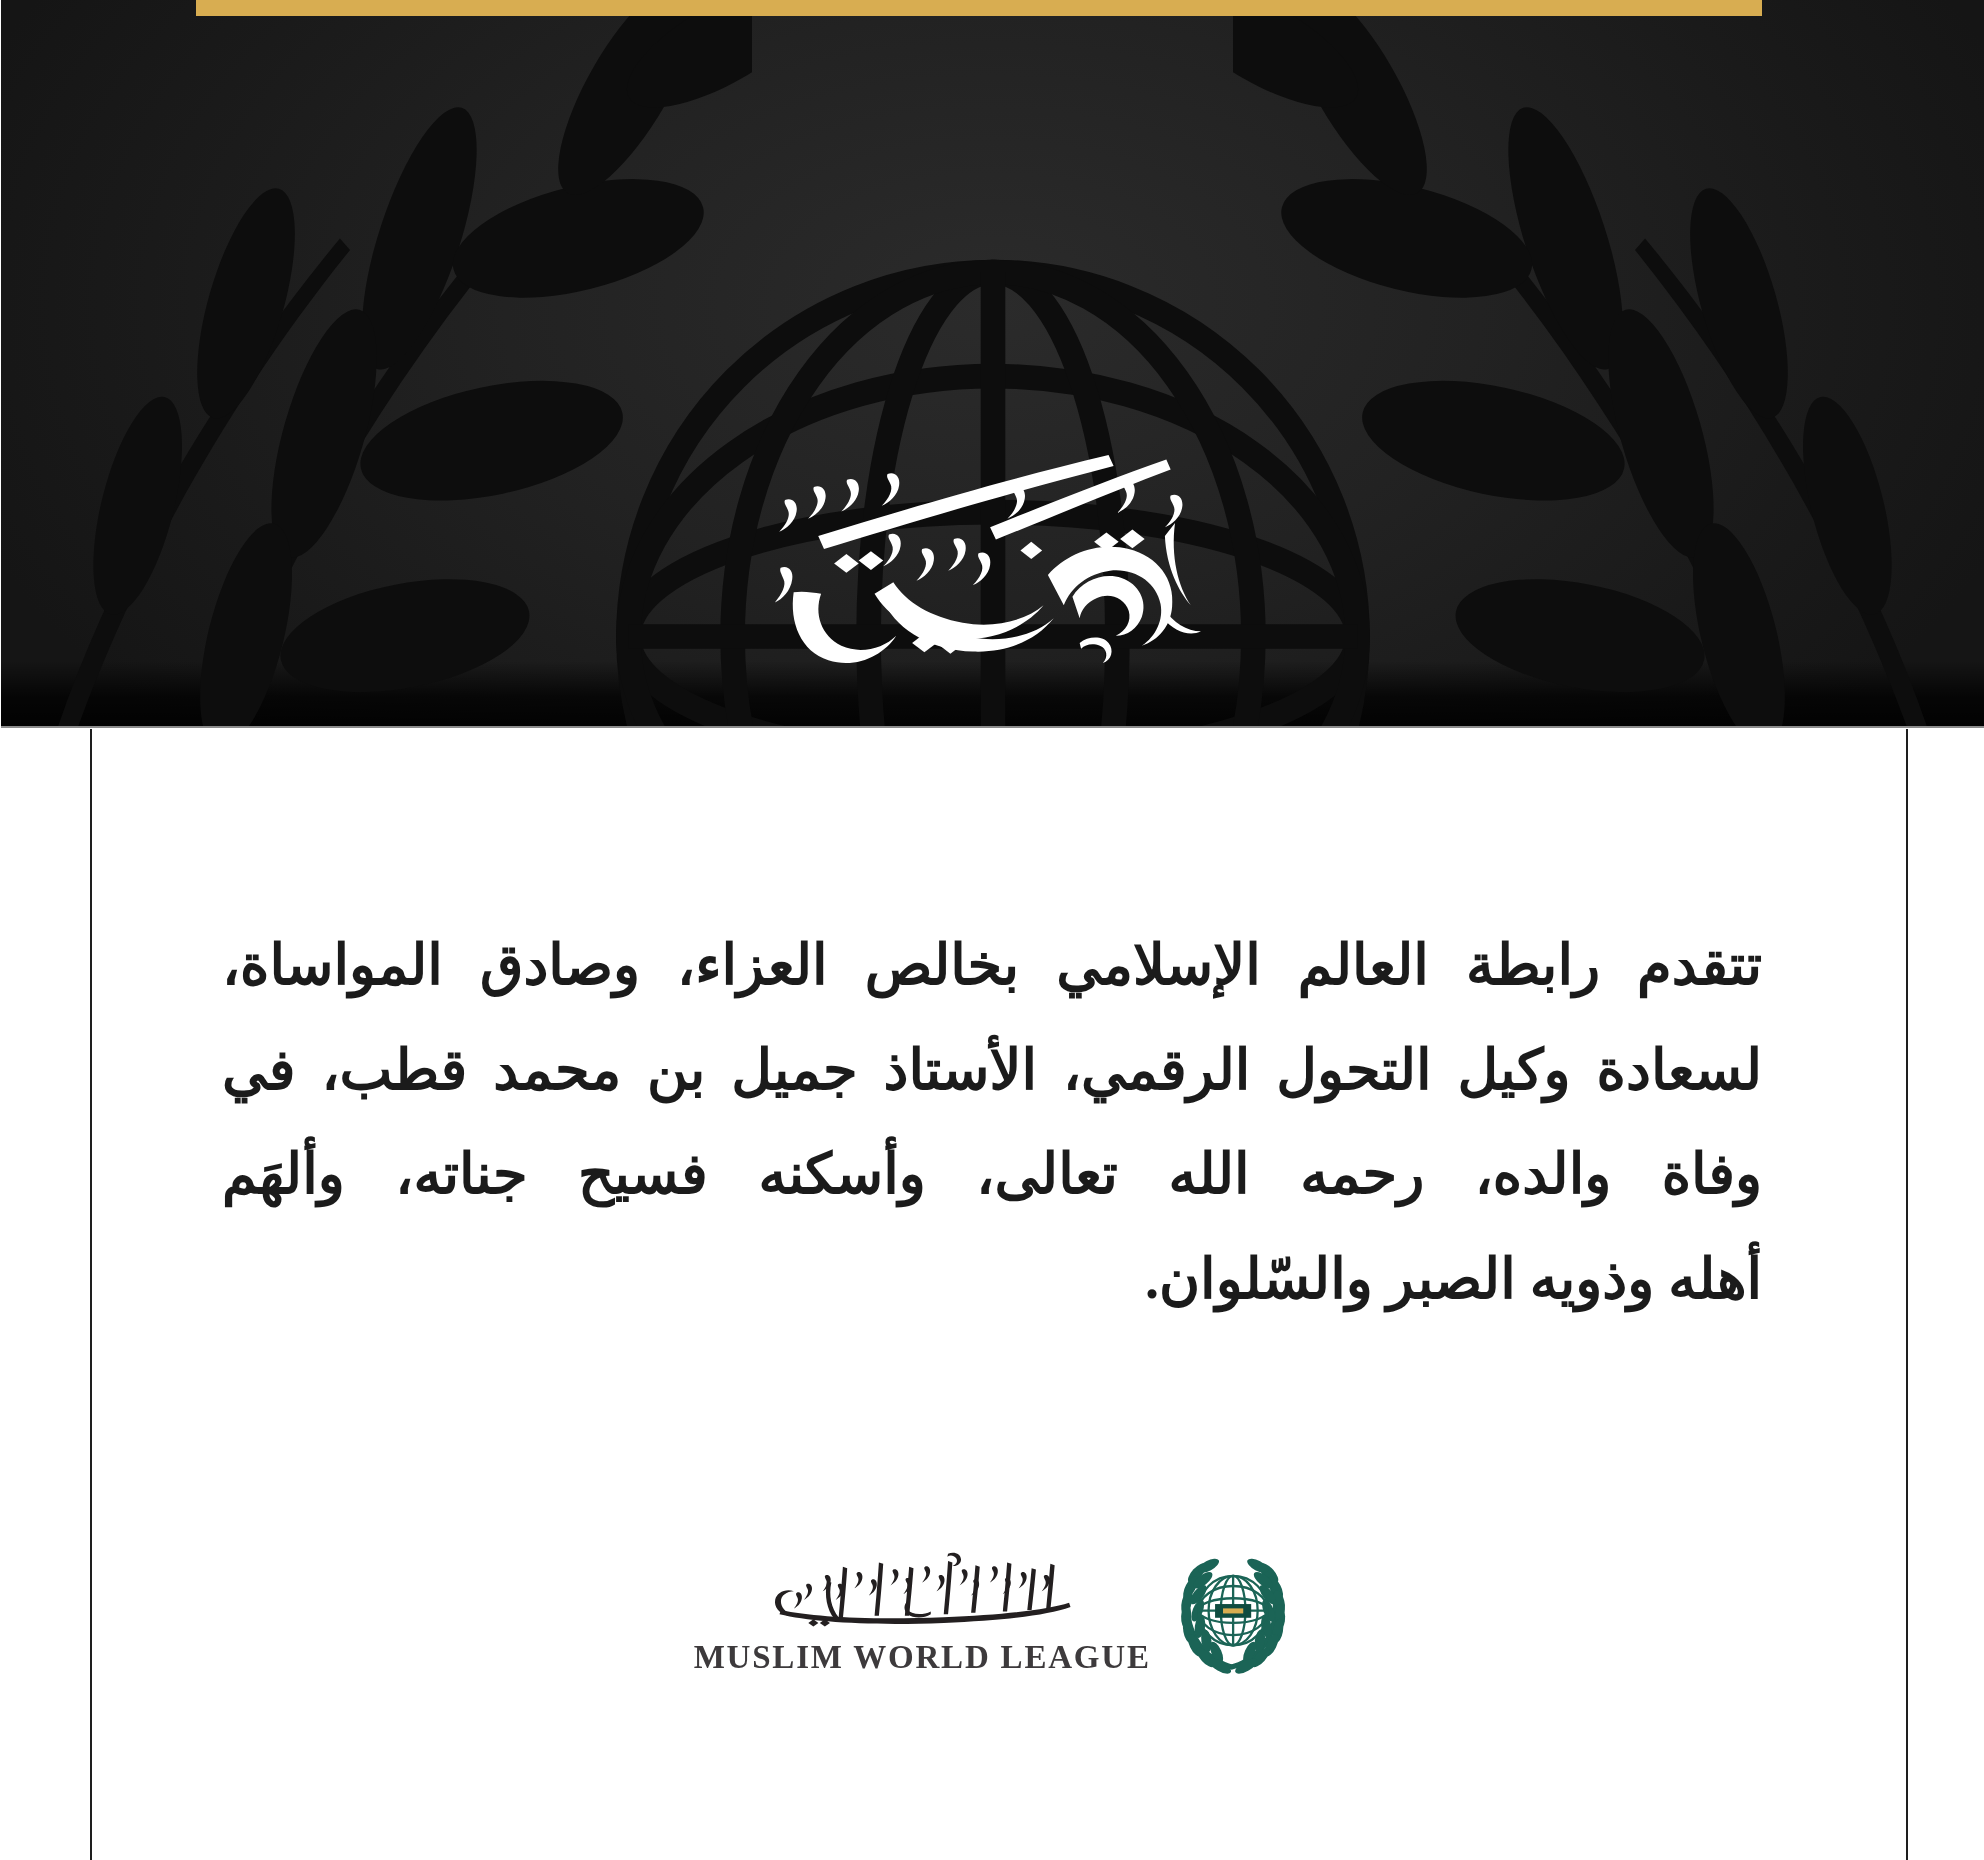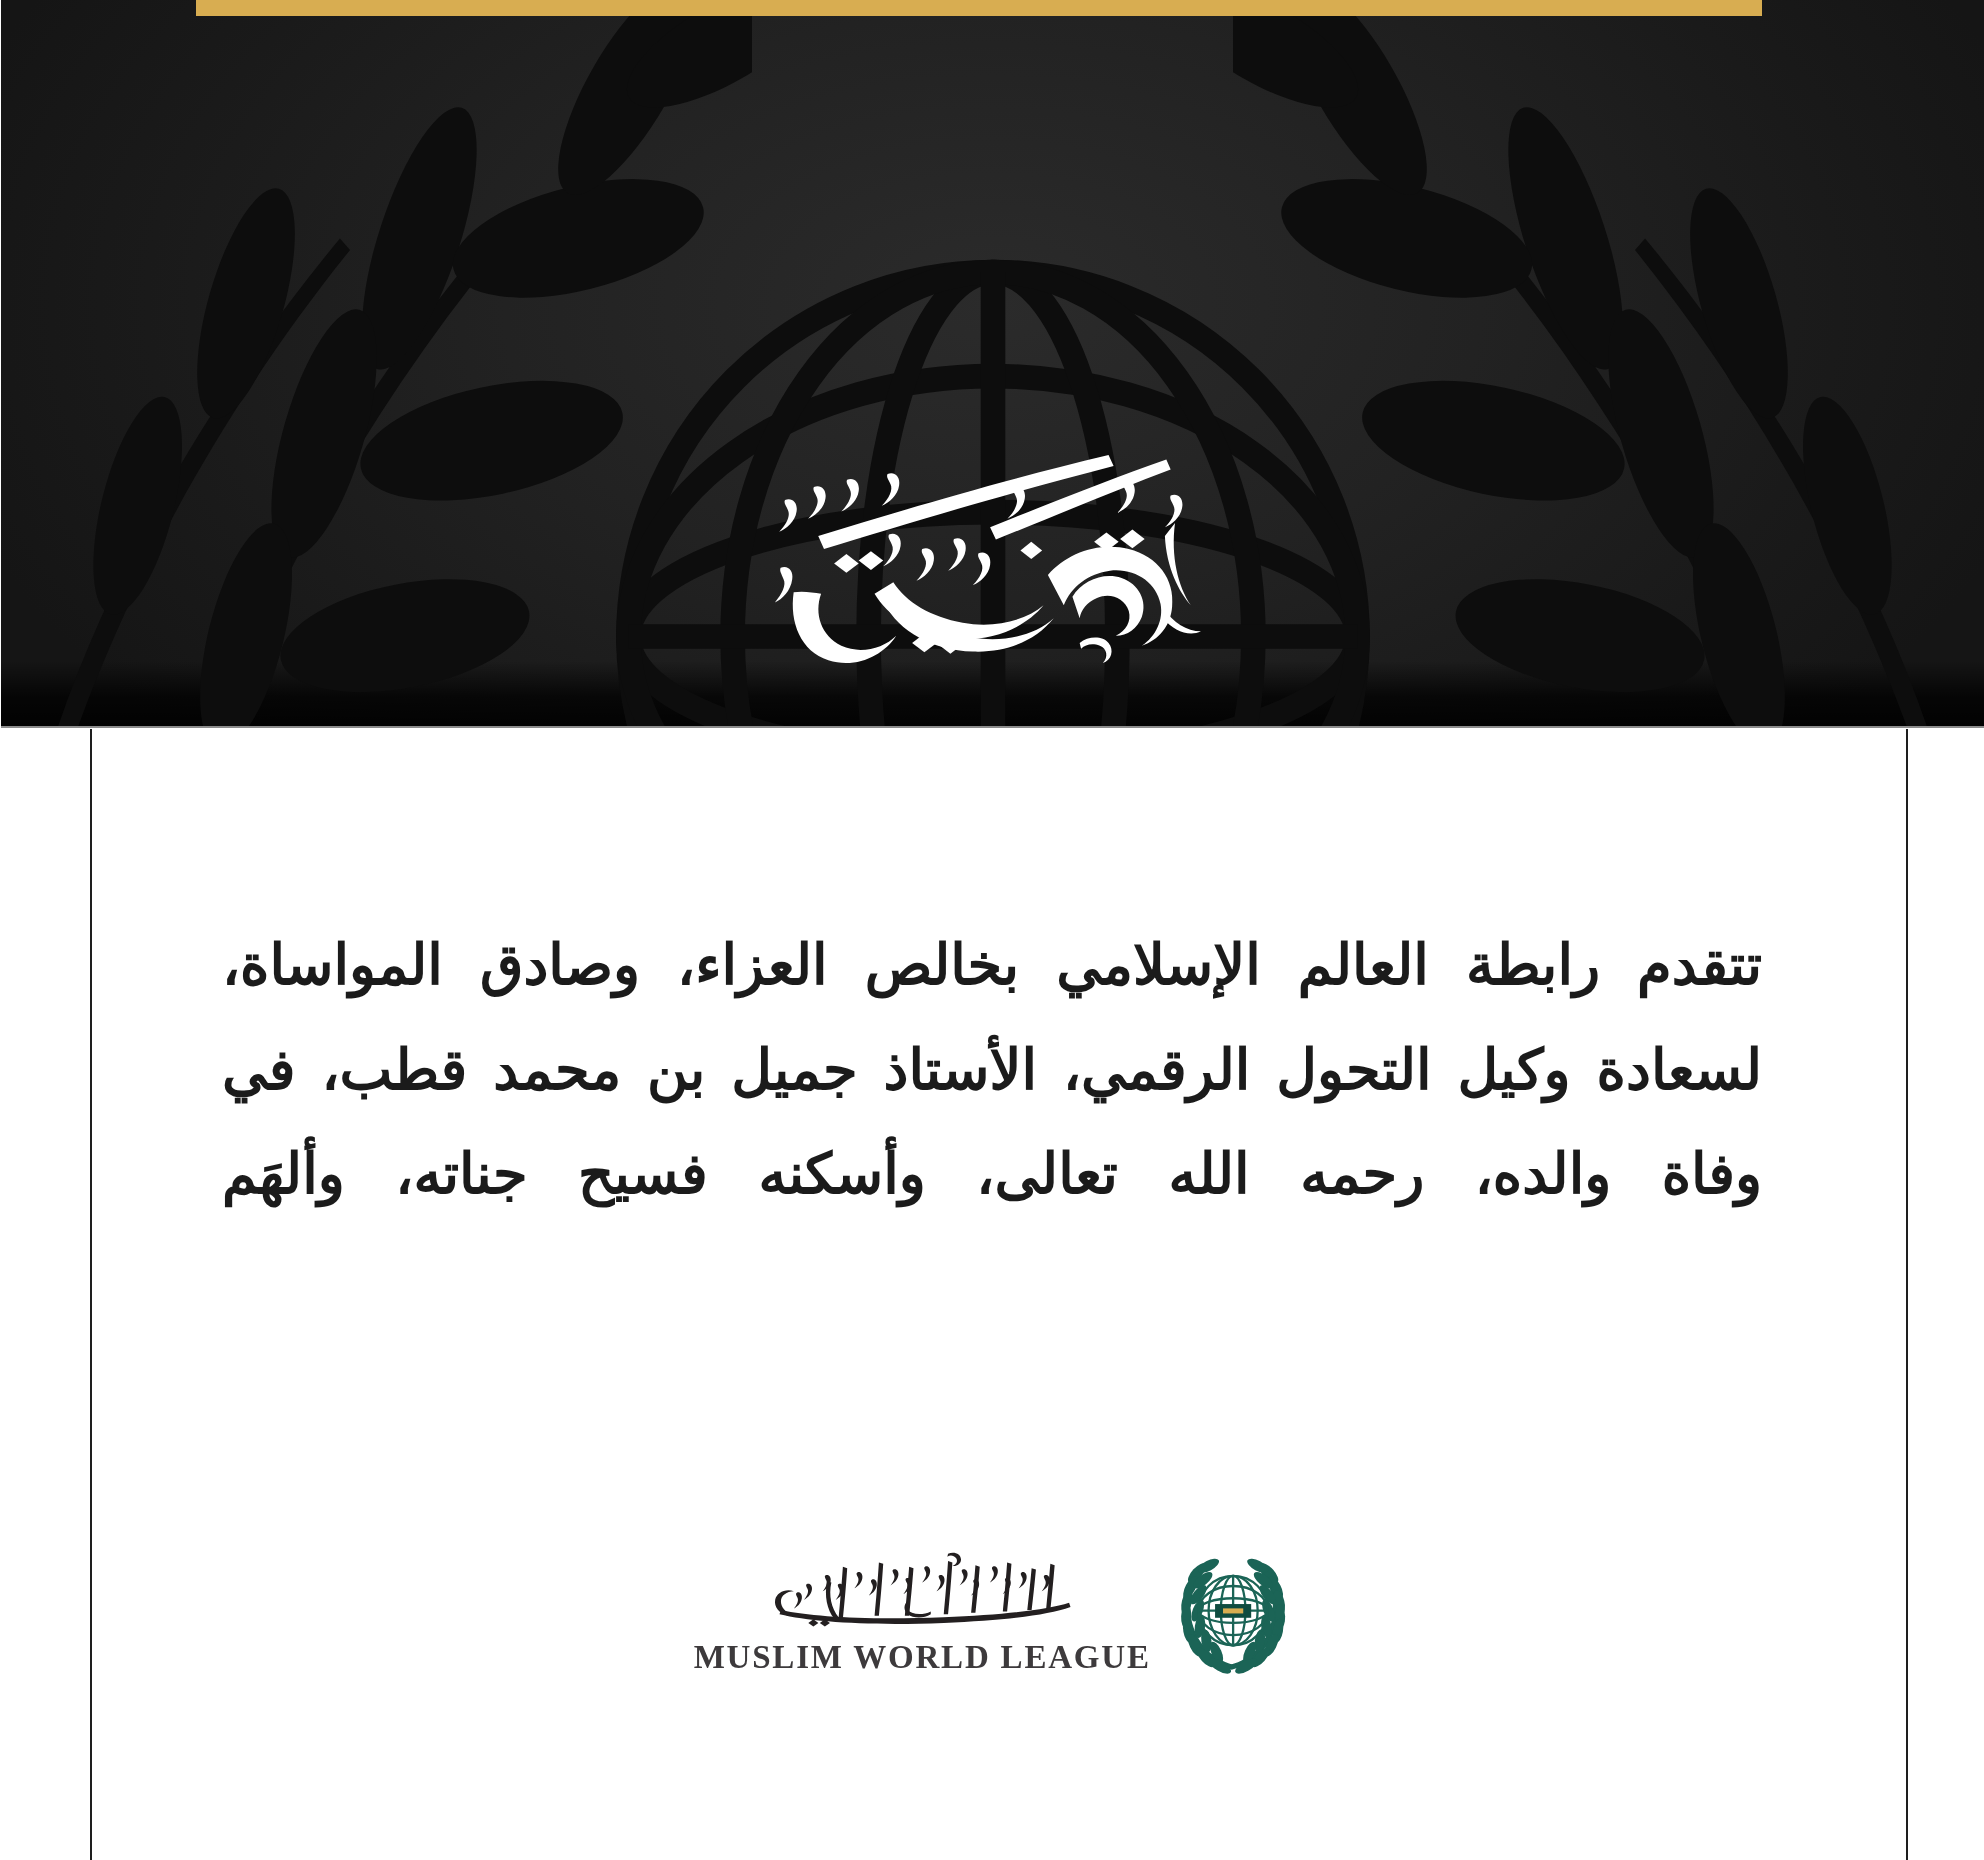--- a/index.html
+++ b/index.html
@@ -291,20 +291,21 @@
 
   <div class="body-area">
 
     <div class="rule-left"></div>
     <div class="rule-right"></div>
 
     <div class="message">
       <span>تتقدم رابطة العالم الإسلامي بخالص العزاء، وصادق المواساة،</span>
       <span>لسعادة وكيل التحول الرقمي، الأستاذ جميل بن محمد قطب،</span>
       <span>في وفاة والده، رحمه الله تعالى، وأسكنه فسيح جناته، وألهَم</span>
+      <span class="last-line">أهله وذويه الصبر والسّلوان.</span>
     </div>
 
     <div class="logo-lockup">
 
       <svg class="logo-emblem" viewBox="0 0 160 180">
 
         <g fill="#1b6456">
           <path d="M78 170 C 46 162 20 136 14 100 C 9 70 17 44 34 26 L 40 32 C 25 49 18 72 22 99 C 28 132 50 155 80 163 Z"></path>
           <path d="M78 170 C 110 162 136 136 142 100 C 147 70 139 44 122 26 L 116 32 C 131 49 138 72 134 99 C 128 132 106 155 76 163 Z"></path>
 

